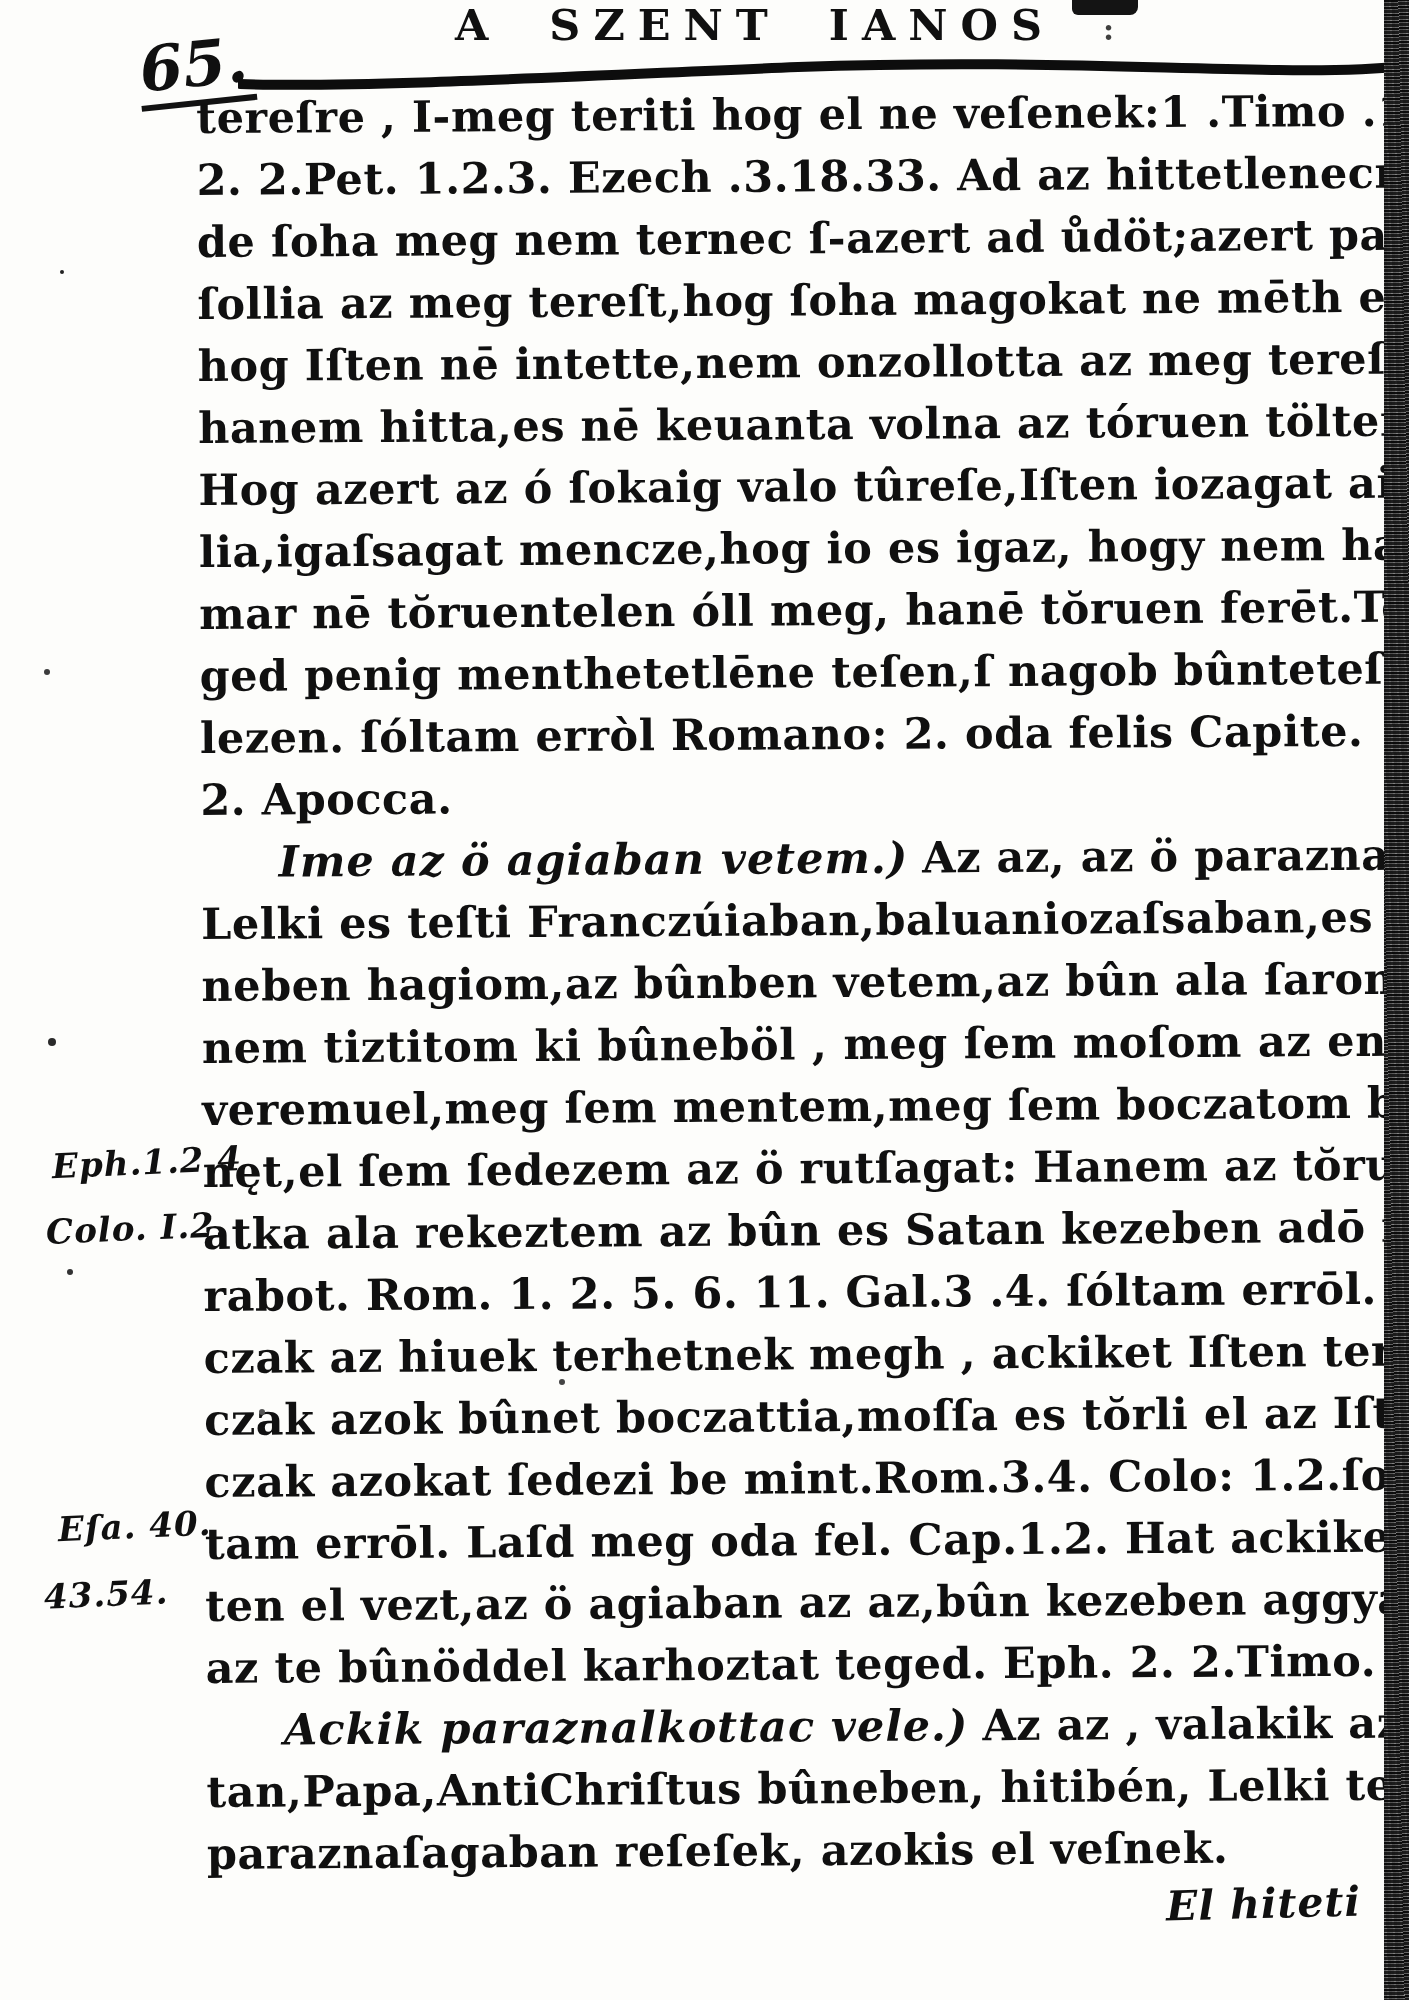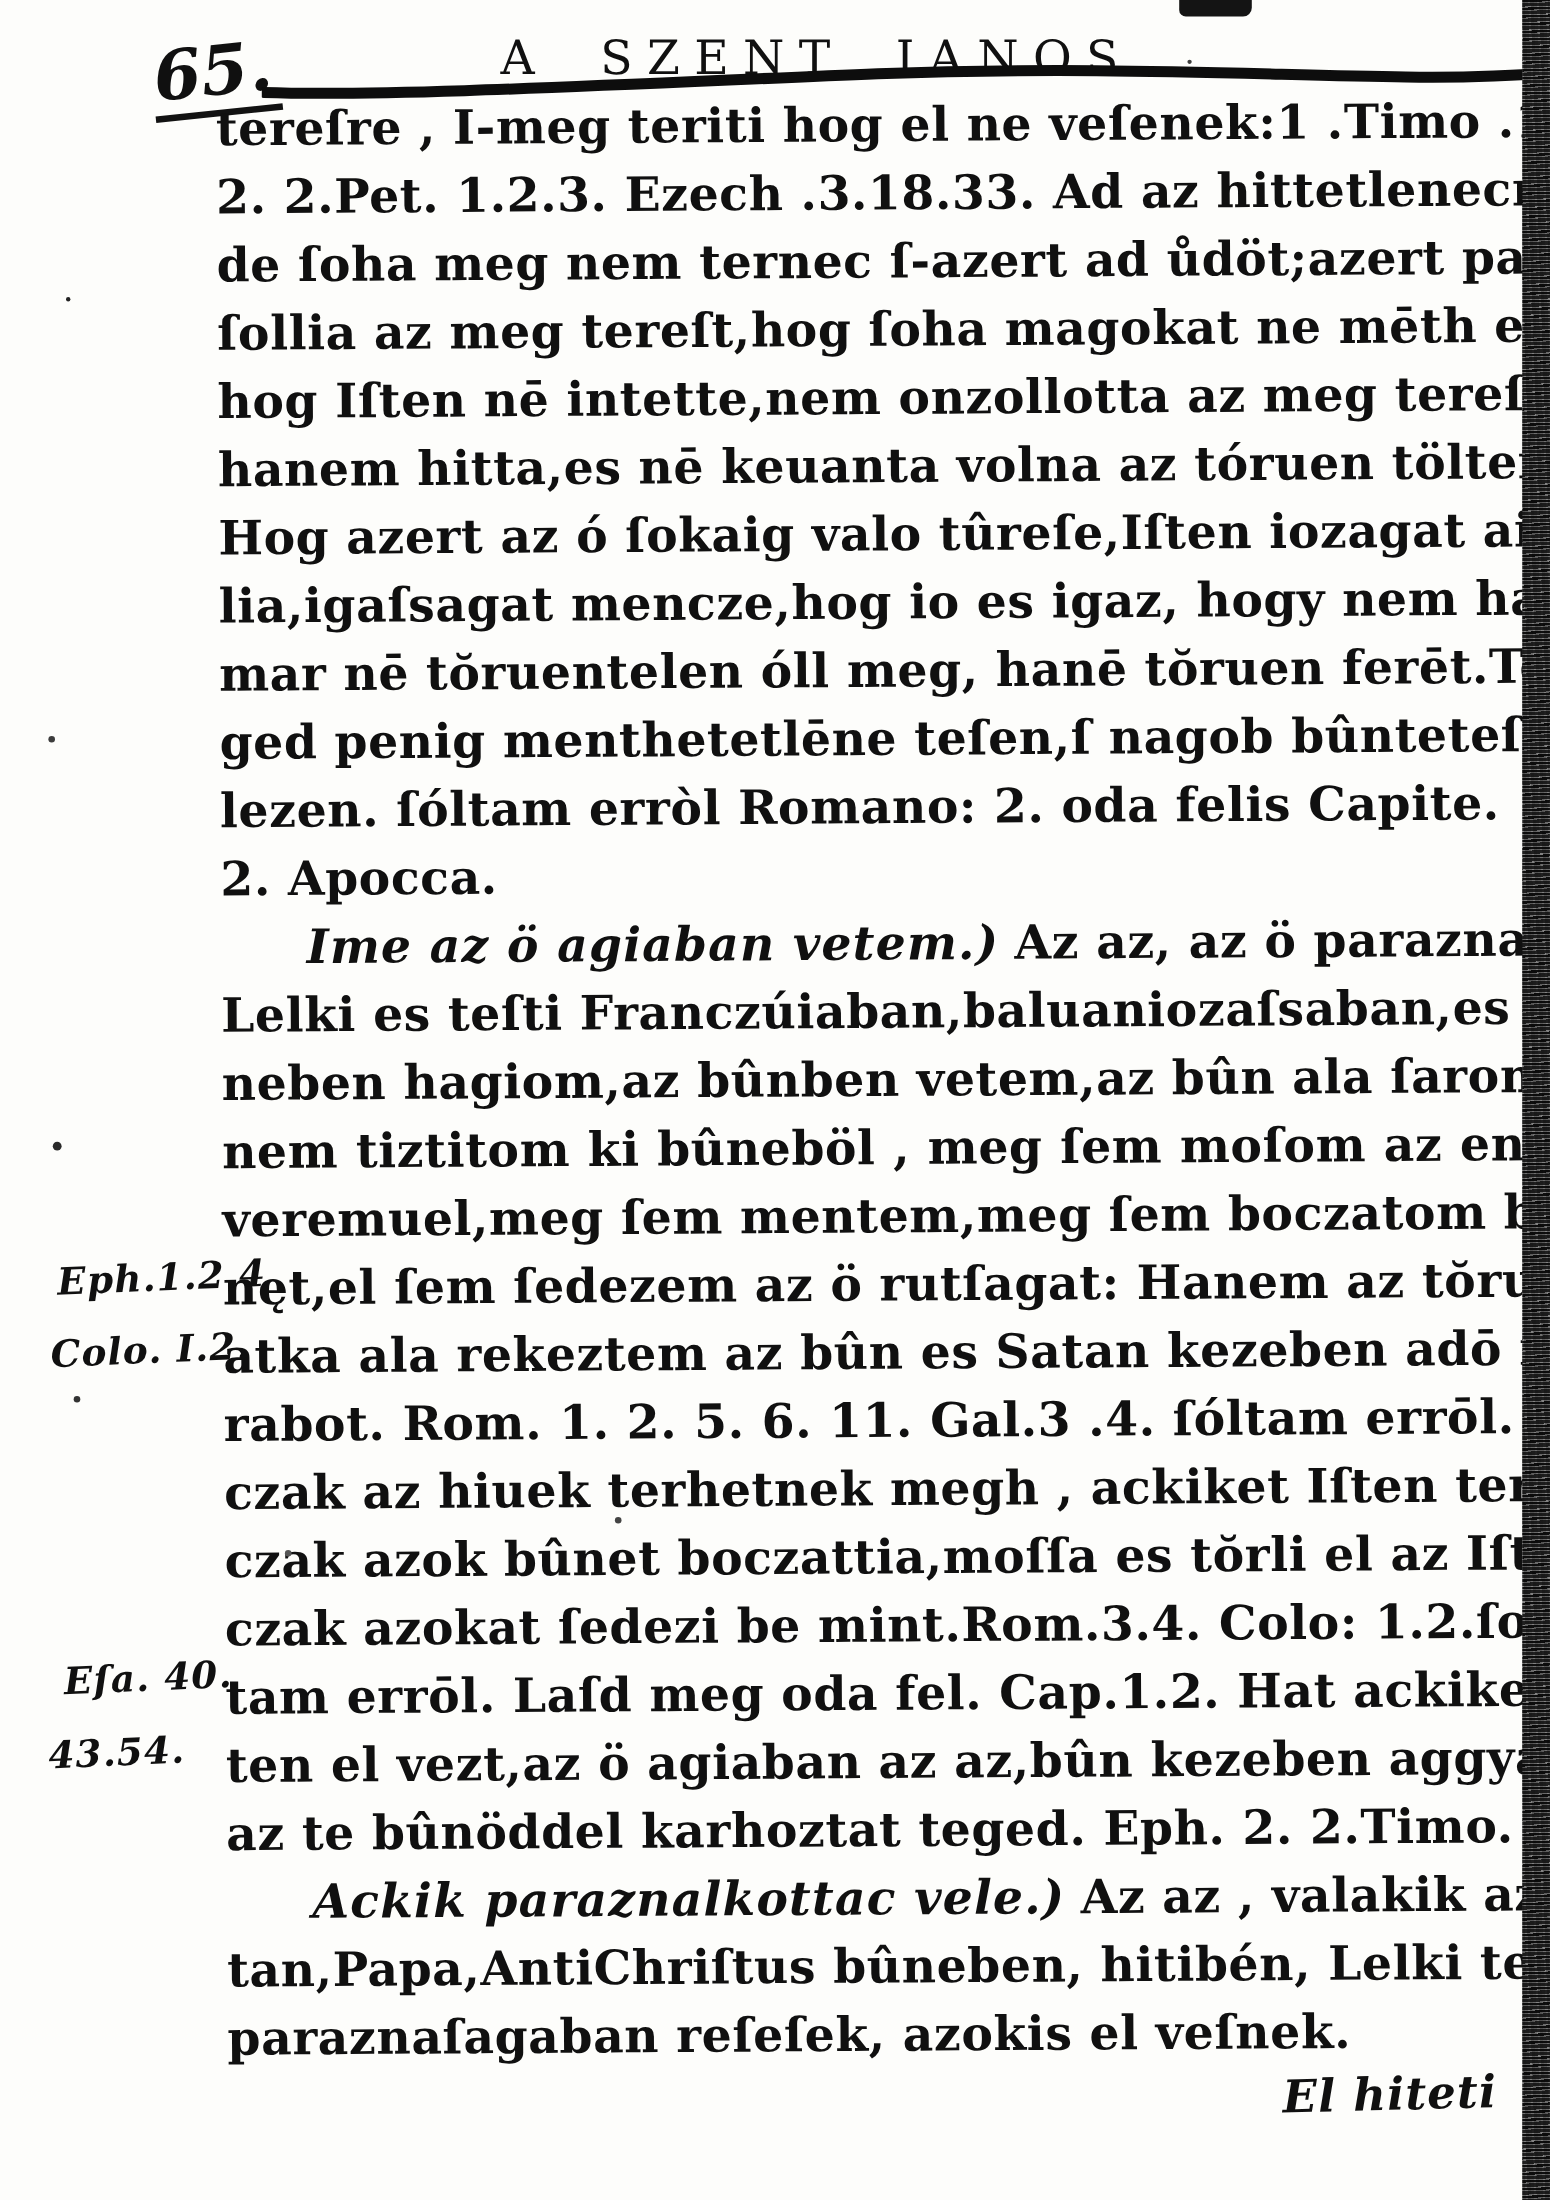--- a/index.html
+++ b/index.html
@@ -15,22 +15,22 @@
   
   .page-number {
     position:absolute; left:138px; top:34px;
     font-size:62px; font-style:italic; font-weight:700;
     transform:rotate(-6deg);
     border-bottom:6px solid #121212;
     padding:0 6px 4px 2px;
     line-height:1.0;
   }
   .running-header {
-    position:absolute; left:455px; top:28px;
-    font-size:43px; font-weight:400;
+    position:absolute; left:455px; top:0;
+    font-size:43px; font-weight:700;
     letter-spacing:13px; word-spacing:20px;
     white-space:nowrap;
   }
   .header-suffix { font-size:30px; letter-spacing:2px; opacity:.8; }
   .header-rule { position:absolute; left:238px; top:52px; }
   
   .text-block {
     position:absolute; left:196px; top:88px; width:1185px;
     transform:rotate(-0.35deg);
     transform-origin:top left;

